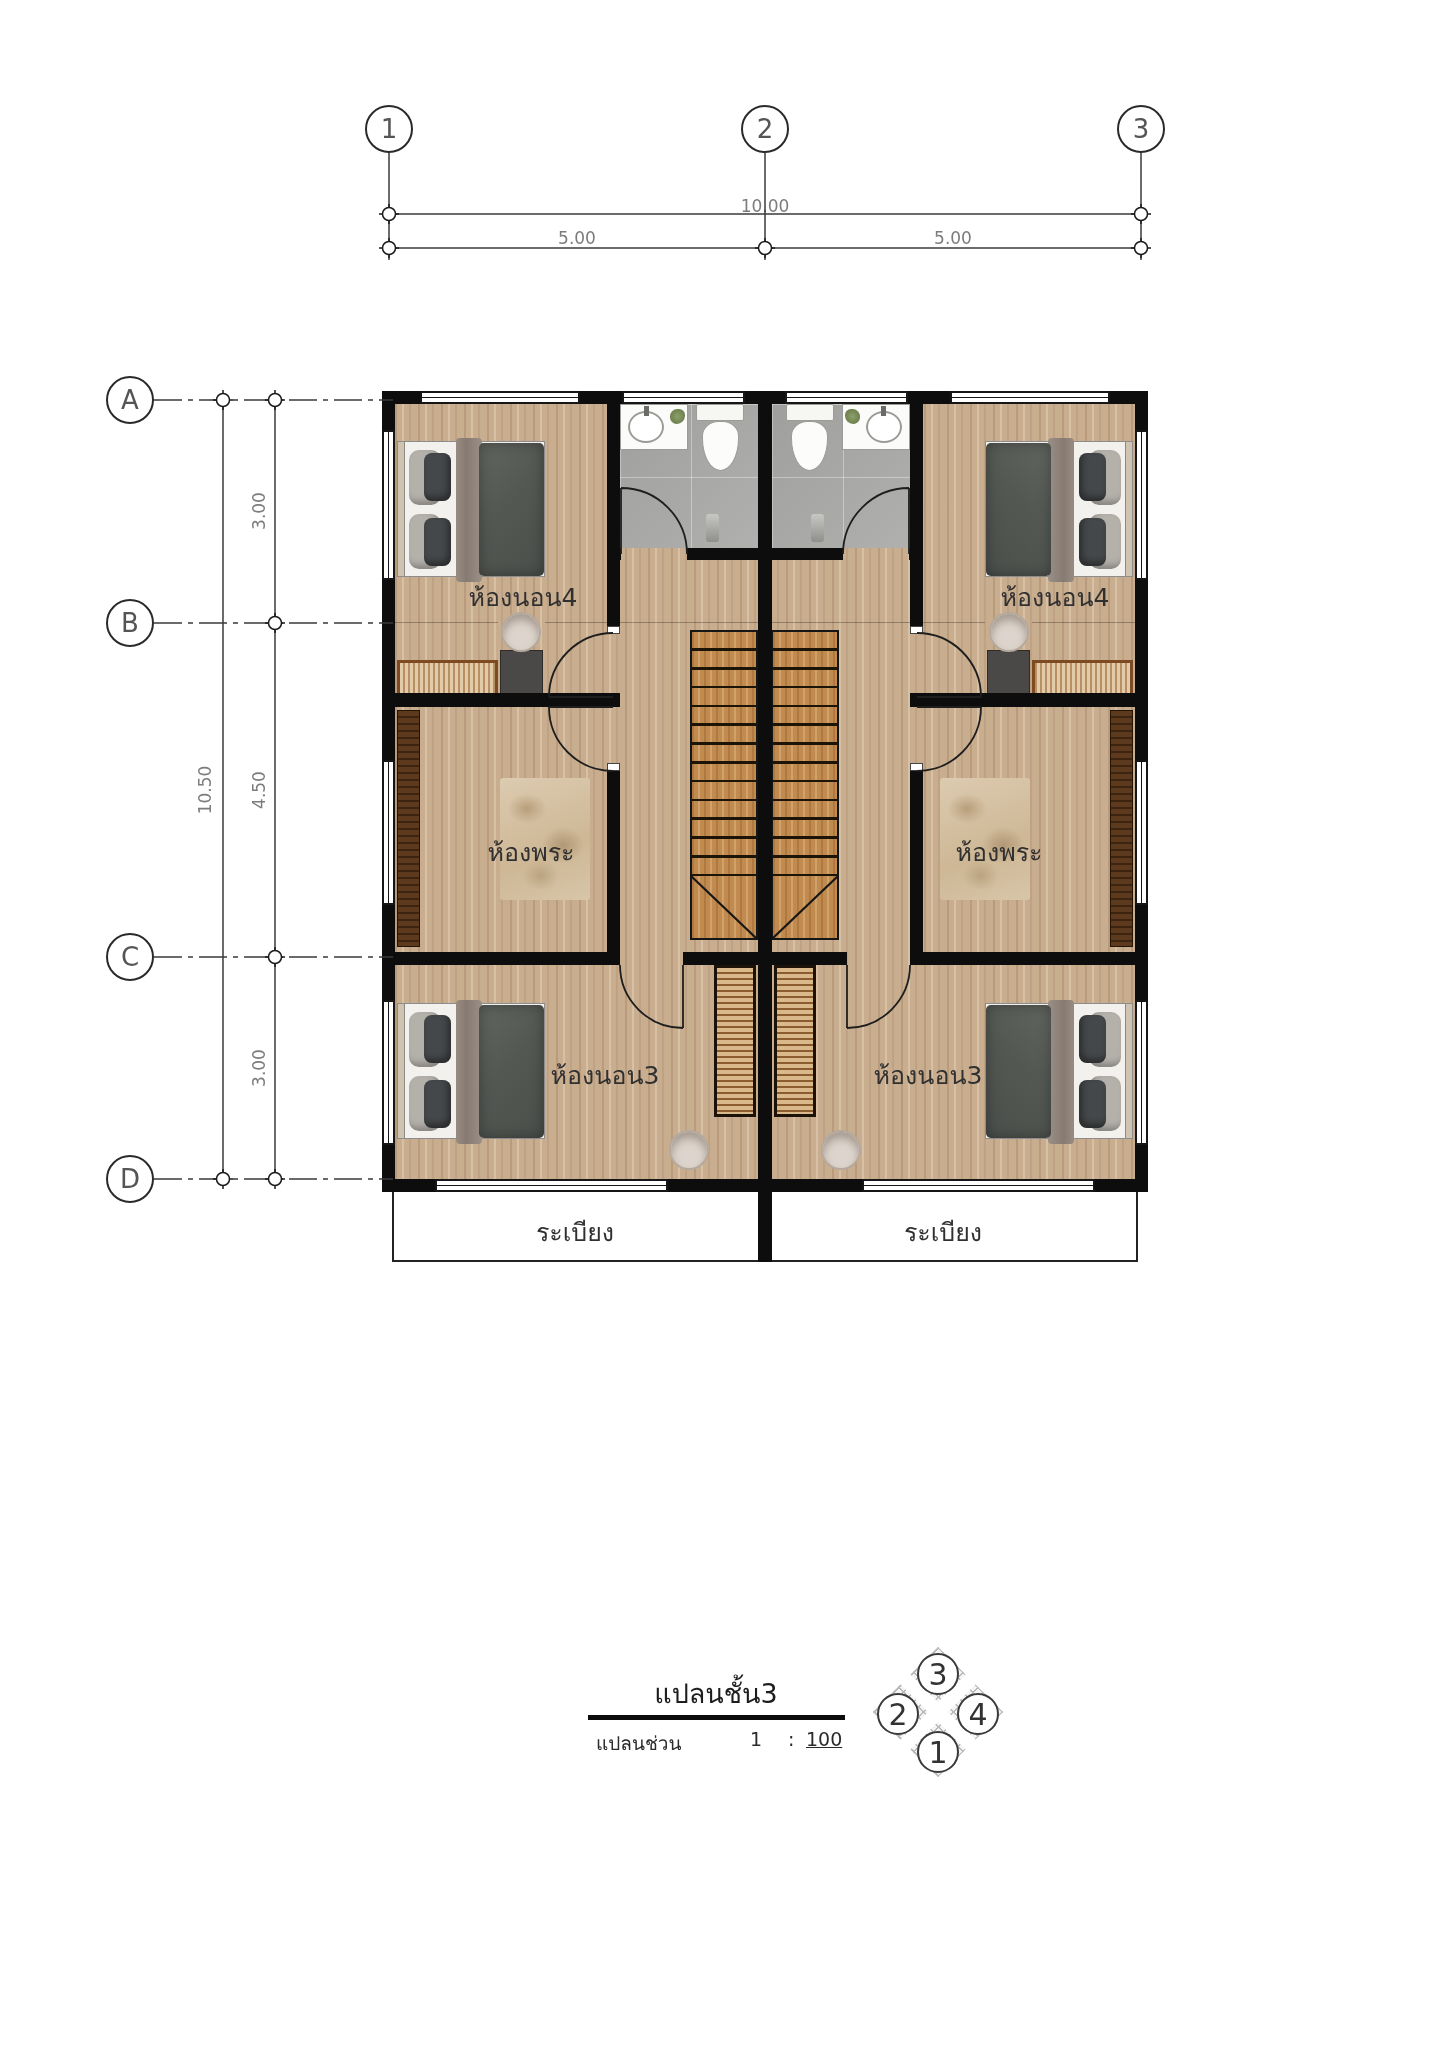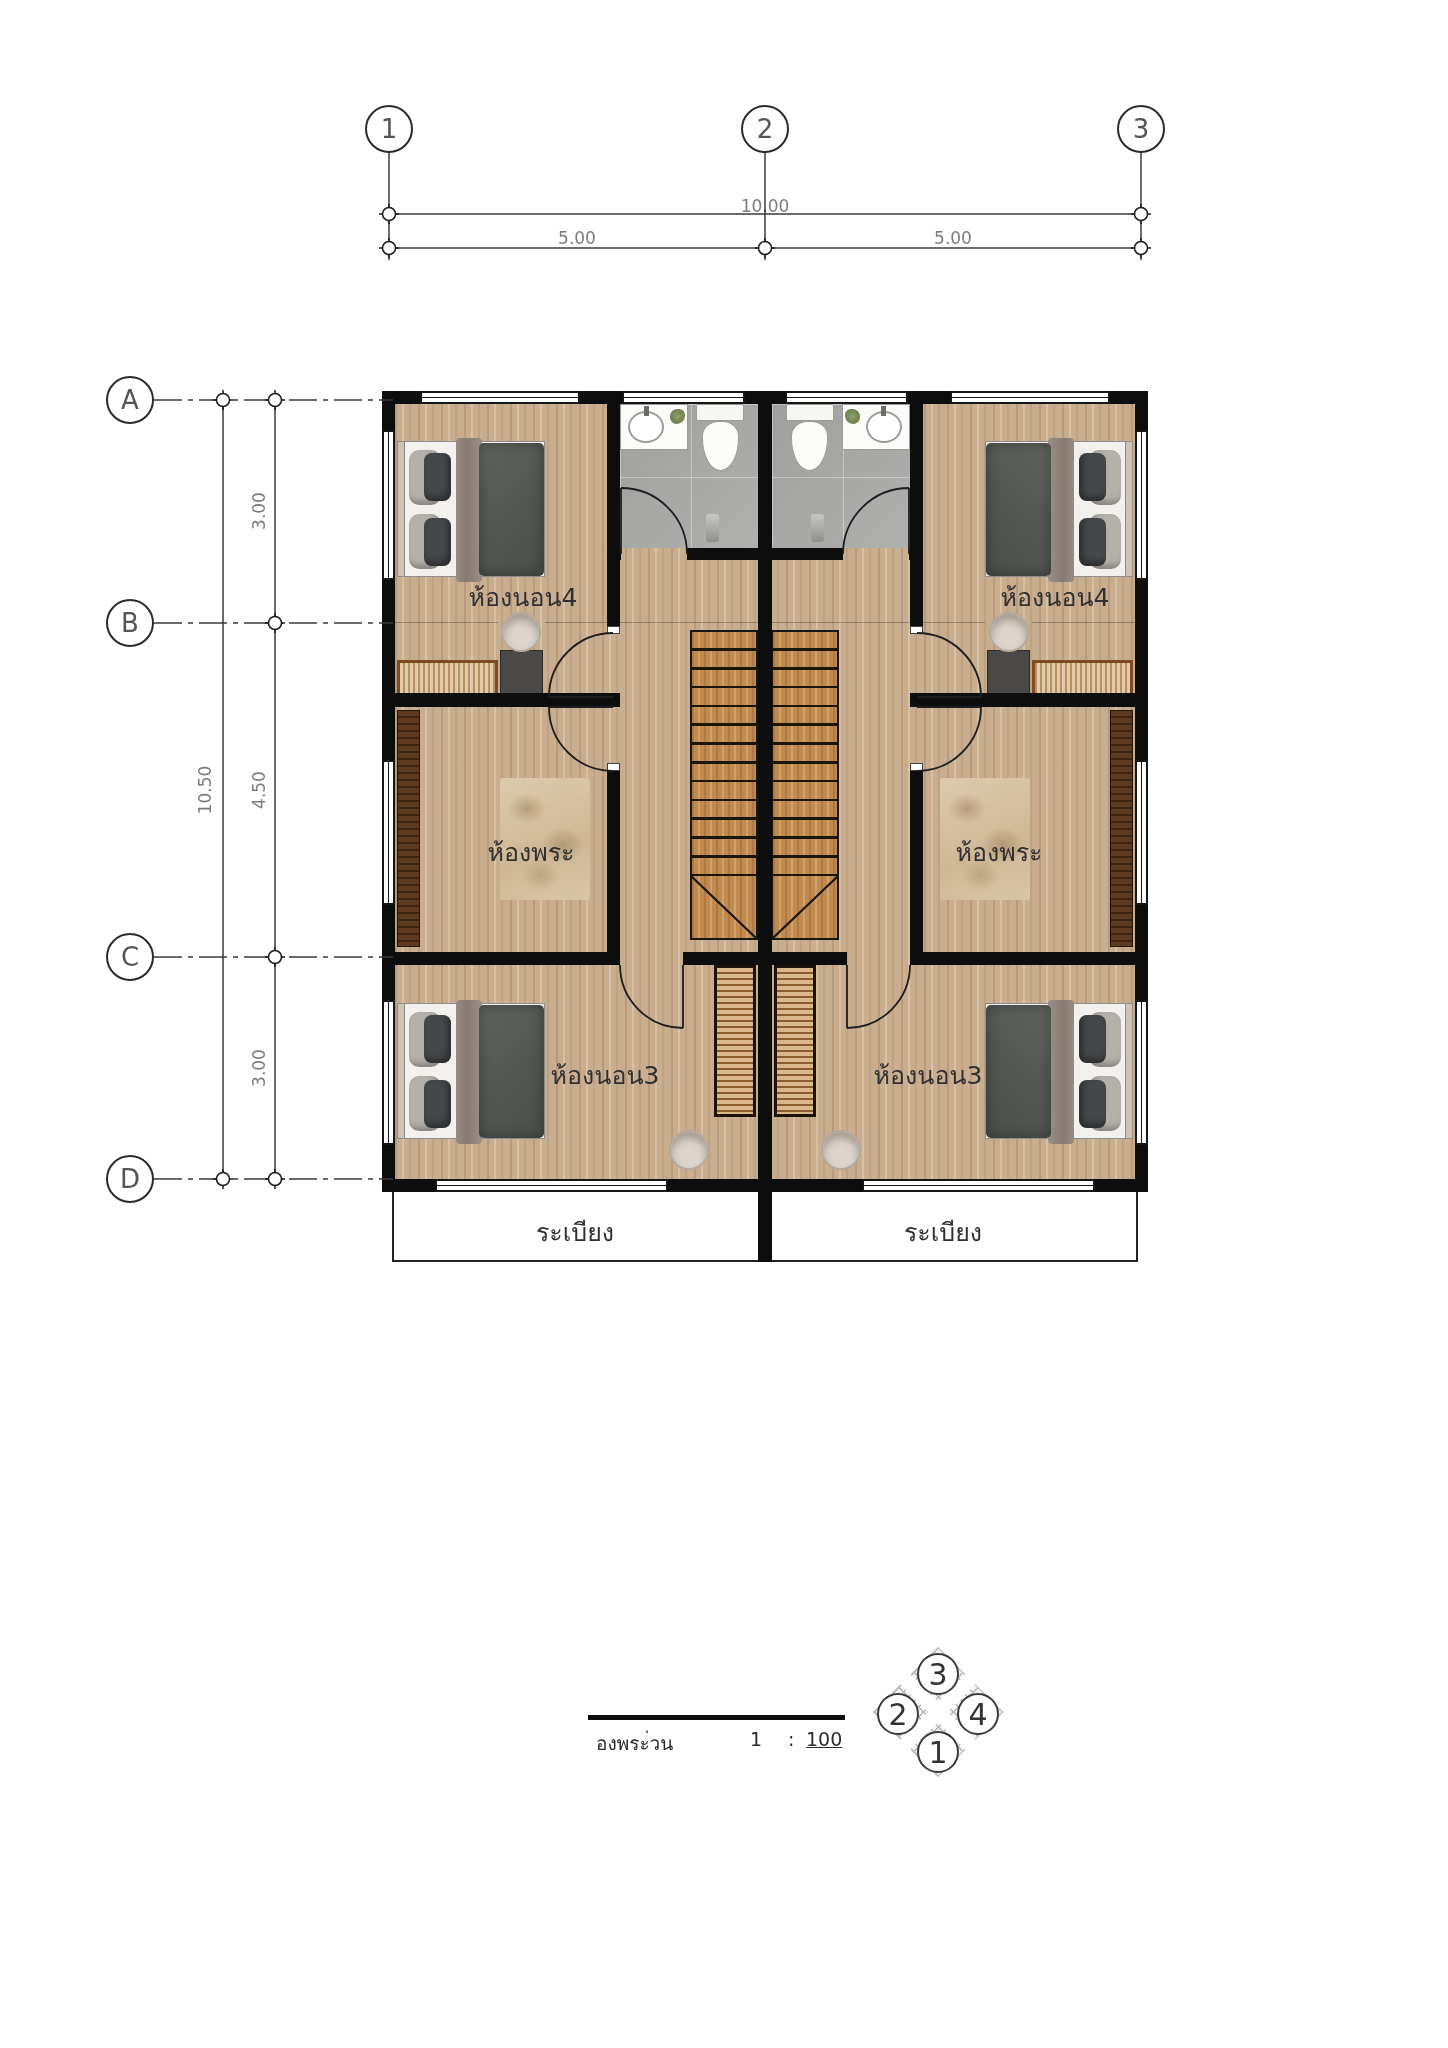--- a/index.html
+++ b/index.html
@@ -317,22 +317,23 @@
 
   <div class="roomlabel" style="left:428px; top:577px;">ห้องนอน4</div>
   <div class="roomlabel" style="left:960px; top:577px;">ห้องนอน4</div>
   <div class="roomlabel" style="left:436px; top:832px;">ห้องพระ</div>
   <div class="roomlabel" style="left:904px; top:832px;">ห้องพระ</div>
   <div class="roomlabel" style="left:510px; top:1055px;">ห้องนอน3</div>
   <div class="roomlabel" style="left:833px; top:1055px;">ห้องนอน3</div>
   <div class="roomlabel" style="left:480px; top:1212px;">ระเบียง</div>
   <div class="roomlabel" style="left:848px; top:1212px;">ระเบียง</div>
 
+  <div class="titletxt" style="left:566px; top:1672px; width:300px;">แปลนชั้น3</div>
   <div class="titleline" style="left:588px; top:1715px; width:257px; height:5px;"></div>
-  <div class="scaletxt" style="left:596px; top:1728px;">องพระ่วน</div>
+  <div class="scaletxt" style="left:596px; top:1728px;">แปลนช่วน</div>
   <div class="scaletxt" style="left:750px; top:1728px;">1</div>
   <div class="scaletxt" style="left:788px; top:1728px;">:</div>
   <div class="scaletxt" style="left:806px; top:1728px;text-decoration:underline;">100</div>
 
   <div id="compass">
     <div class="hatch"></div>
     <div class="xbar" style="transform:rotate(45deg);"></div>
     <div class="xbar" style="transform:rotate(-45deg);"></div>
     <div class="ccircle" style="left:47px; top:9px;">3</div>
     <div class="ccircle" style="left:7px;  top:49px;">2</div>

